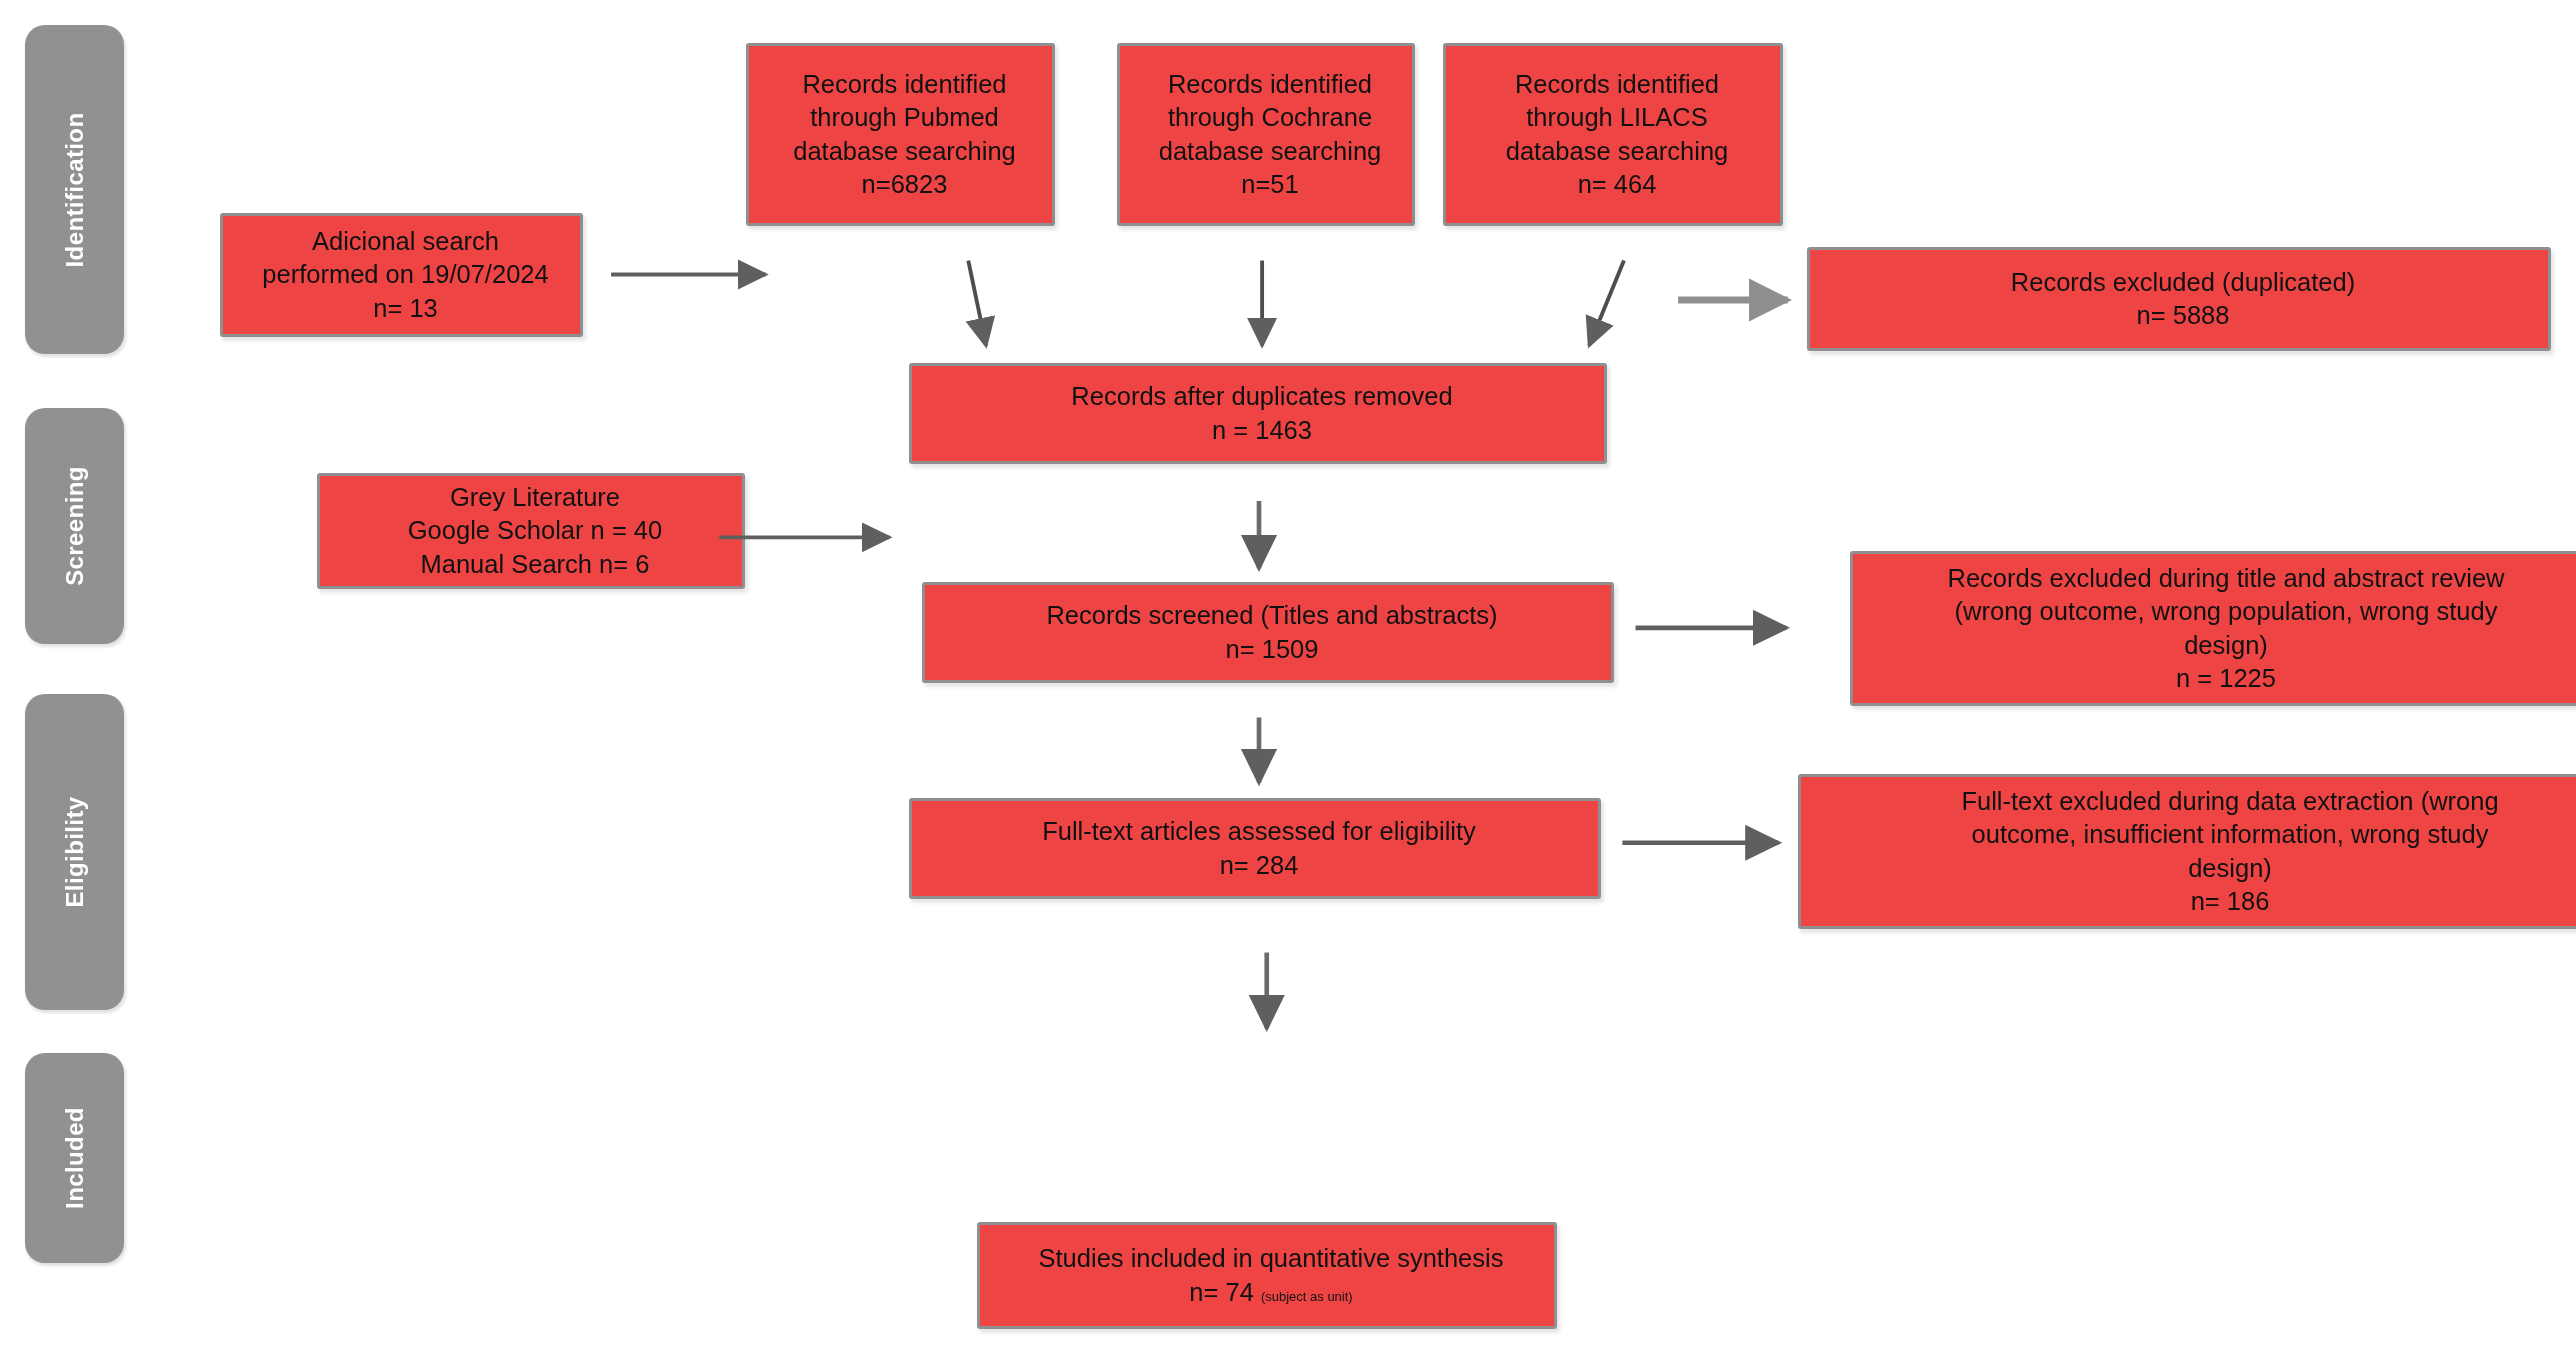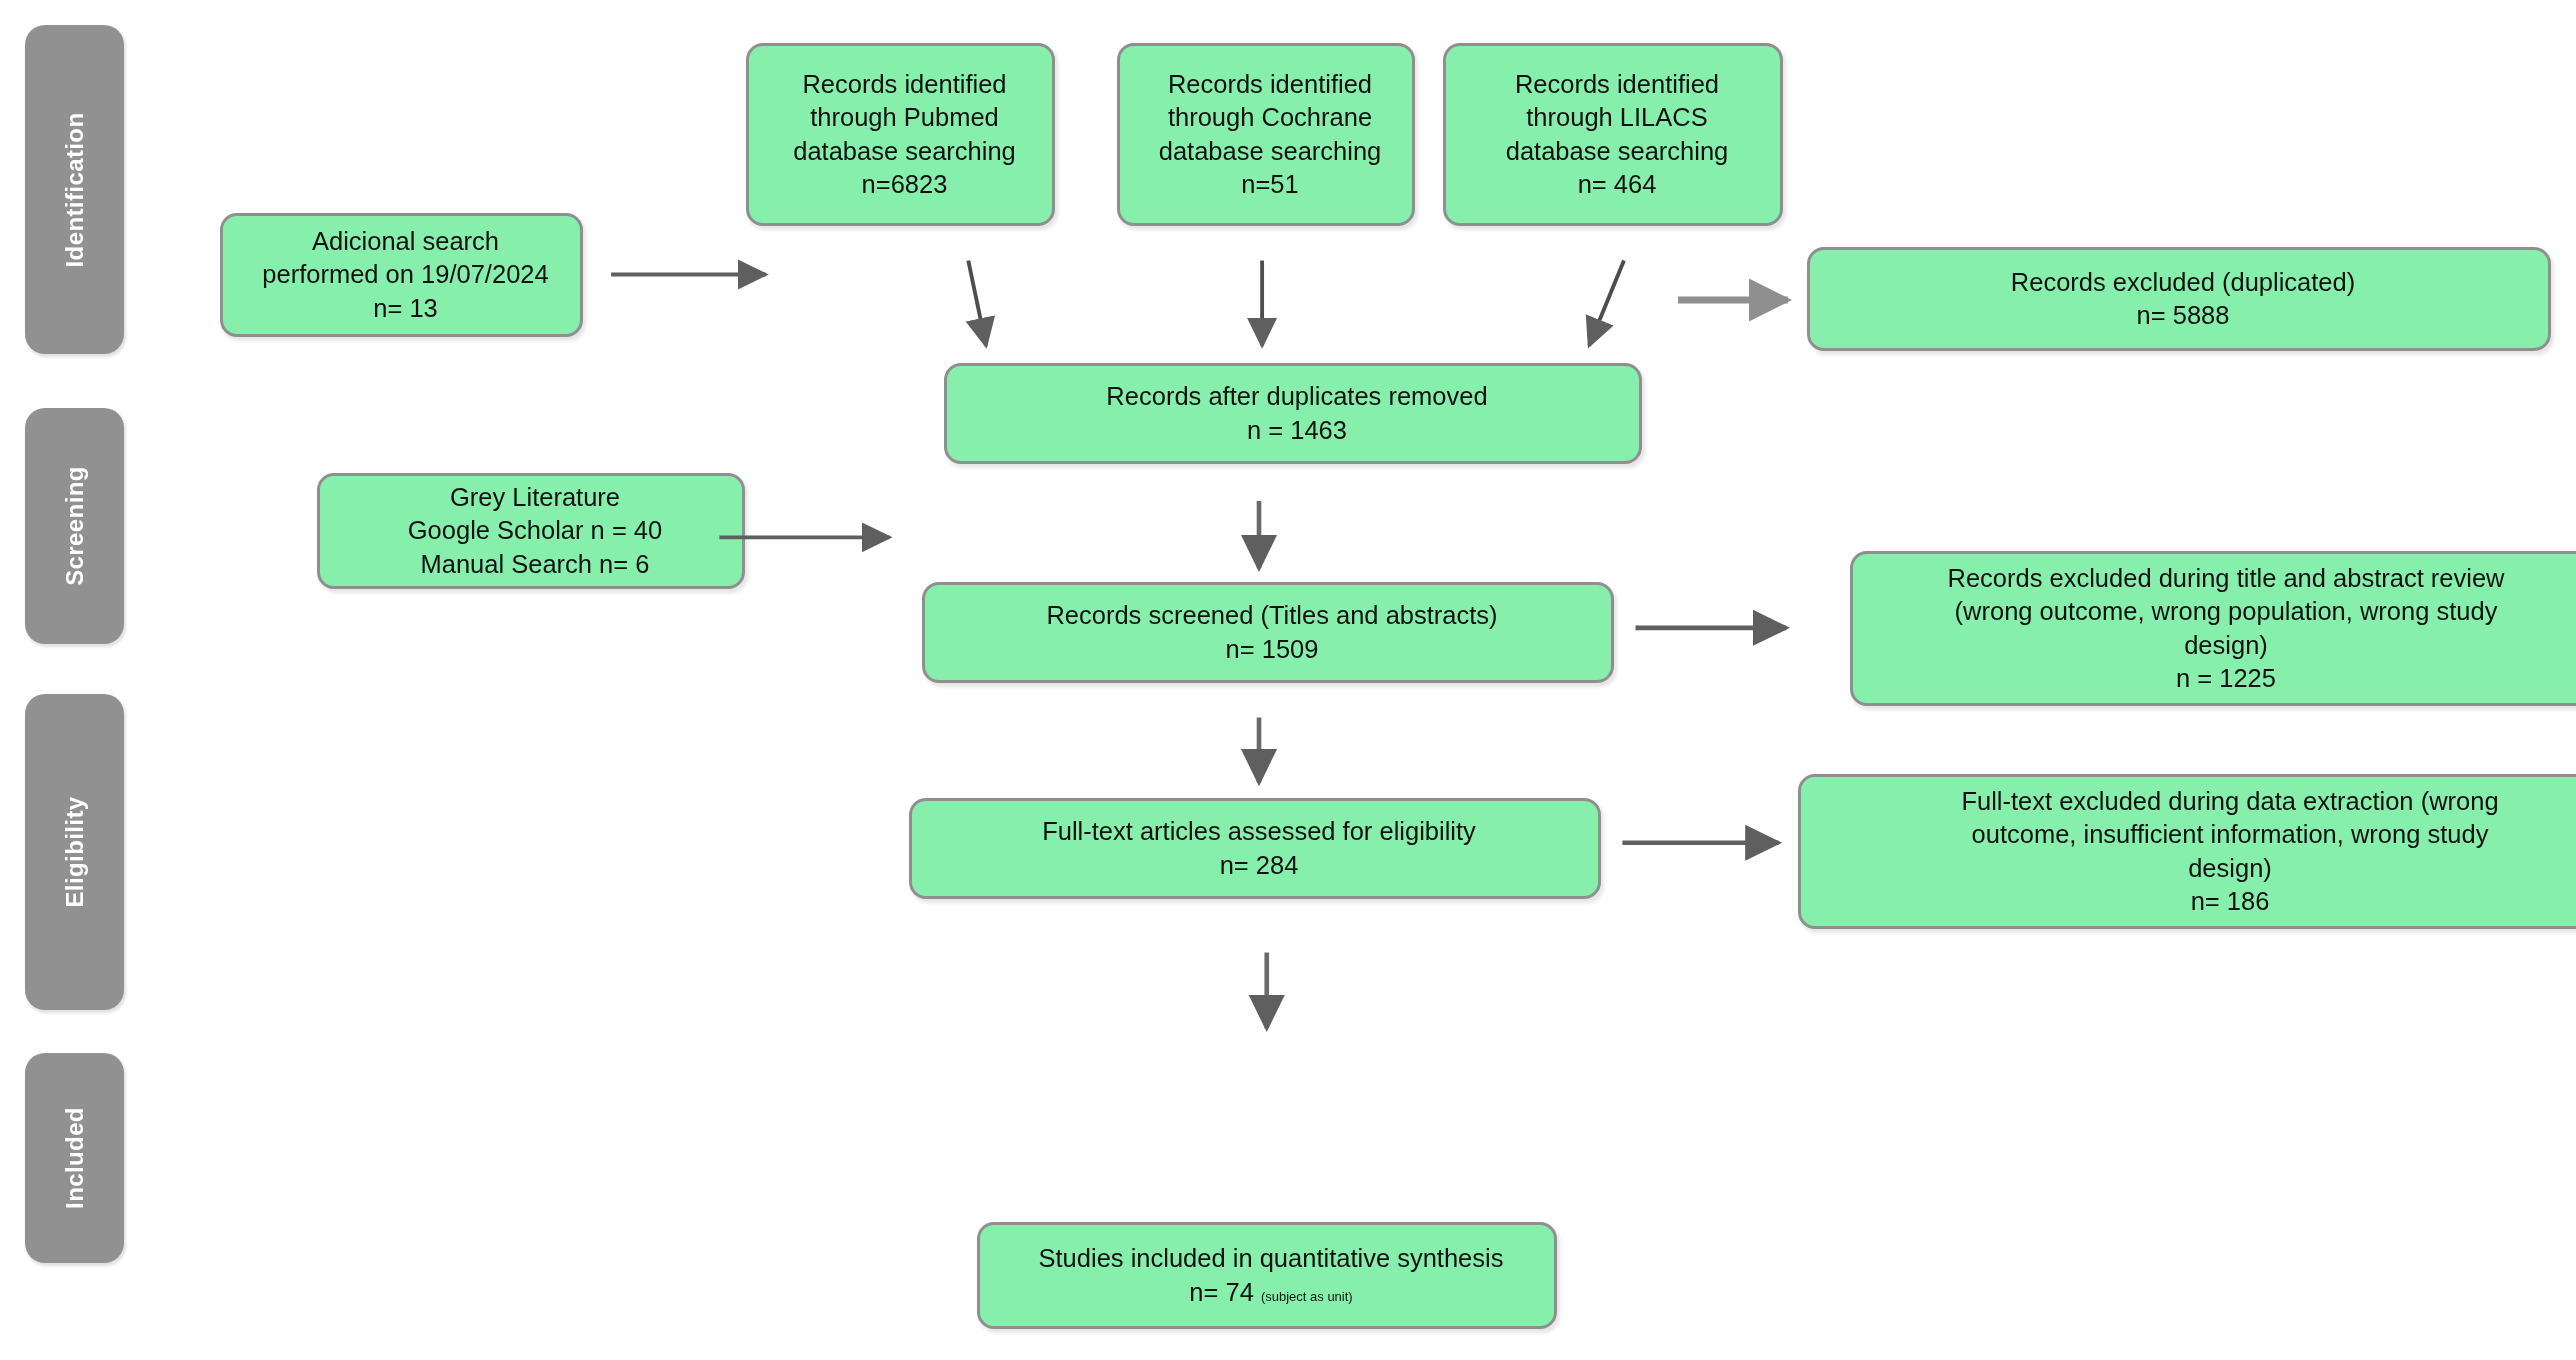--- a/index.html
+++ b/index.html
@@ -37,23 +37,23 @@
     font-size: 24px;
     font-weight: 700;
     letter-spacing: 0.4px;
     font-family: "Liberation Sans", sans-serif;
   }
 
   
   .fbox {
     position: absolute;
     box-sizing: border-box;
-    background: #86efac;
+    background: #ef4444;
     border: 3.9px solid #8f8f8f;
-    border-radius: 17px;
+    border-radius: 3px;
     display: flex;
     align-items: center;
     justify-content: center;
     text-align: center;
     box-shadow: 2.3px 3.1px 3.9px rgba(0,0,0,0.10);
     padding-left: 8px;
   }
   .fbox .txt {
     font-size: 25.5px;
     line-height: 1.30;
@@ -122,21 +122,21 @@
     <span class="txt">Adicional search
 performed on 19/07/2024
 n= 13</span>
   </div>
 
   <div class="fbox" style="left:1807px; top:247px; width:744px; height:104px;">
     <span class="txt">Records excluded (duplicated)
 n= 5888</span>
   </div>
 
-  <div class="fbox" style="left:909px; top:363px; width:698px; height:101px;margin-left:35px;">
+  <div class="fbox" style="left:909px; top:363px; width:698px; height:101px;">
     <span class="txt">Records after duplicates removed
 n = 1463</span>
   </div>
 
   <div class="fbox" style="left:317px; top:473px; width:428px; height:116px;text-align:center;">
     <span class="txt">Grey Literature
 Google Scholar n = 40
 Manual Search n= 6</span>
   </div>
 

